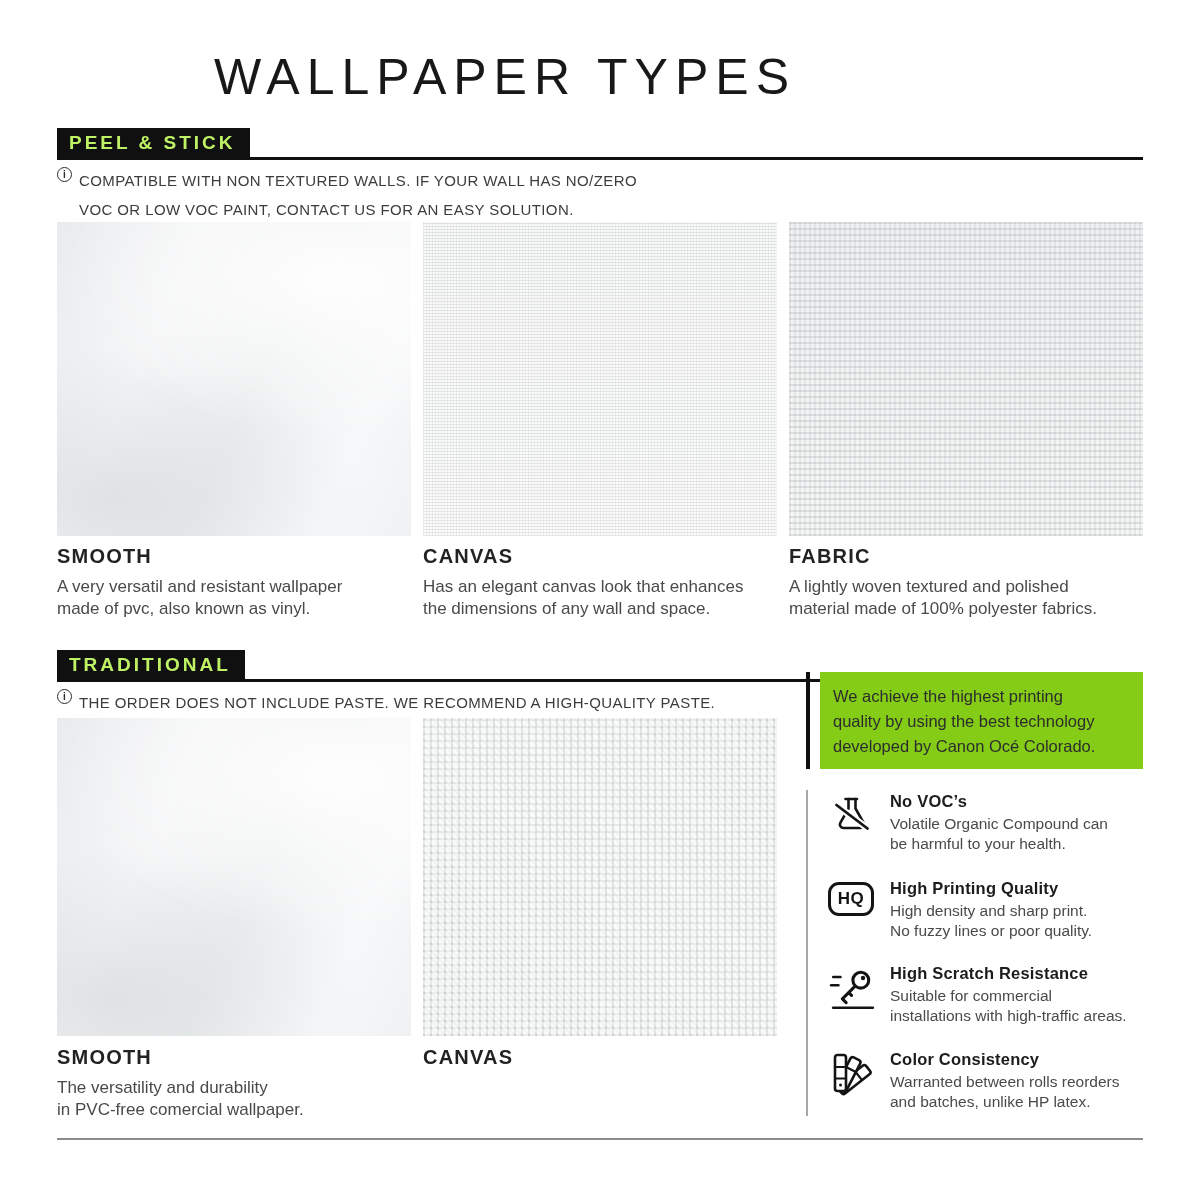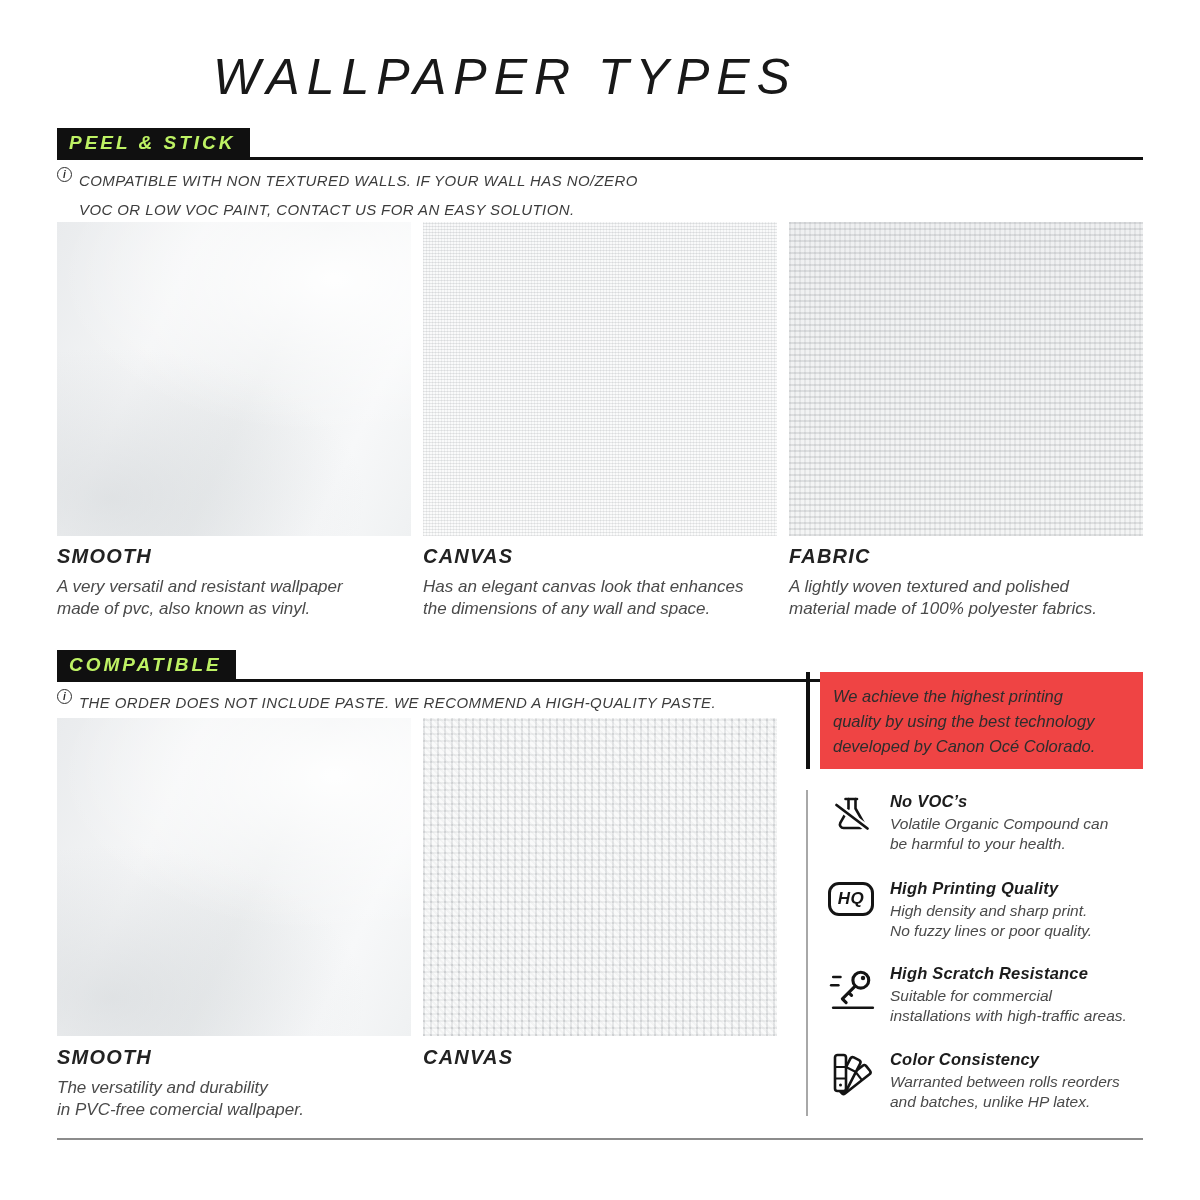--- a/index.html
+++ b/index.html
@@ -1,18 +1,18 @@
 <!DOCTYPE html>
 <html><head>
 <meta charset="utf-8">
 <style>
   html,body{margin:0;padding:0;background:#ffffff;}
   #canvas{
     position:relative;width:1200px;height:1200px;background:#ffffff;
-    font-family:"Liberation Sans",sans-serif;color:#1e1e1e;overflow:hidden;font-style:italic;
+    font-family:"Liberation Sans",sans-serif;color:#1e1e1e;overflow:hidden;
   }
   
   .page-title{
     position:absolute;top:48px;left:0;width:1010px;text-align:center;
     font-size:50px;font-weight:500;letter-spacing:7px;color:#181818;
   }
   
   .section-head{position:absolute;left:57px;width:1086px;border-bottom:3px solid #101010;}
   .section-head .tag{
     display:inline-block;background:#101010;color:#bef264;
@@ -63,21 +63,21 @@
   .row2{top:718px;height:318px;}
   .col1{left:57px;} .col2{left:423px;} .col3{left:789px;}
   
   .caption{position:absolute;width:350px;}
   .cap-row1{top:545px;} .cap-row2{top:1046px;}
   .sw-name{font-size:20px;font-weight:600;letter-spacing:1.2px;color:#222222;}
   .sw-desc{font-size:17px;color:#4a4a4a;line-height:22px;margin-top:8px;white-space:pre-line;}
   
   .quote-bar{position:absolute;left:806px;top:672px;width:4px;height:97px;background:#101010;}
   .quote-panel{
-    position:absolute;left:820px;top:672px;width:323px;height:97px;background:#ef4444;
+    position:absolute;left:820px;top:672px;width:323px;height:97px;background:#84cc16;
   }
   .quote-text{
     margin:12px 0 0 13px;font-size:16.5px;color:#2d2d2d;line-height:25px;white-space:pre-line;
   }
   .feature-rail{position:absolute;left:806px;top:790px;width:2px;height:326px;background:#a8a8a8;}
   .feature{position:absolute;left:828px;width:320px;display:flex;gap:10px;align-items:flex-start;}
   #feat-0{top:792px;} #feat-1{top:879px;} #feat-2{top:964px;} #feat-3{top:1050px;}
   .feat-icon-box{flex:0 0 52px;height:52px;display:flex;align-items:flex-start;justify-content:flex-start;}
   .feat-body{flex:1;}
   .feat-title{font-size:16.5px;font-weight:700;color:#1c1c1c;letter-spacing:.2px;}
@@ -121,21 +121,21 @@
     <div class="sw-desc">Has an elegant canvas look that enhances
 the dimensions of any wall and space.</div>
   </div>
   <div class="caption cap-row1 col3">
     <div class="sw-name">FABRIC</div>
     <div class="sw-desc">A lightly woven textured and polished
 material made of 100% polyester fabrics.</div>
   </div>
 
   <div class="section-head" id="head-trad">
-    <span class="tag">COMPATIBLE</span>
+    <span class="tag">TRADITIONAL</span>
   </div>
 
   <div class="note" id="note-trad">
     <span class="info-icon">i</span>
     <span class="note-text">THE ORDER DOES NOT INCLUDE PASTE. WE RECOMMEND A HIGH-QUALITY PASTE.</span>
   </div>
 
   <div class="swatch row2 col1 tex-smooth"></div>
   <div class="swatch row2 col2 tex-canvas-coarse"></div>
 

